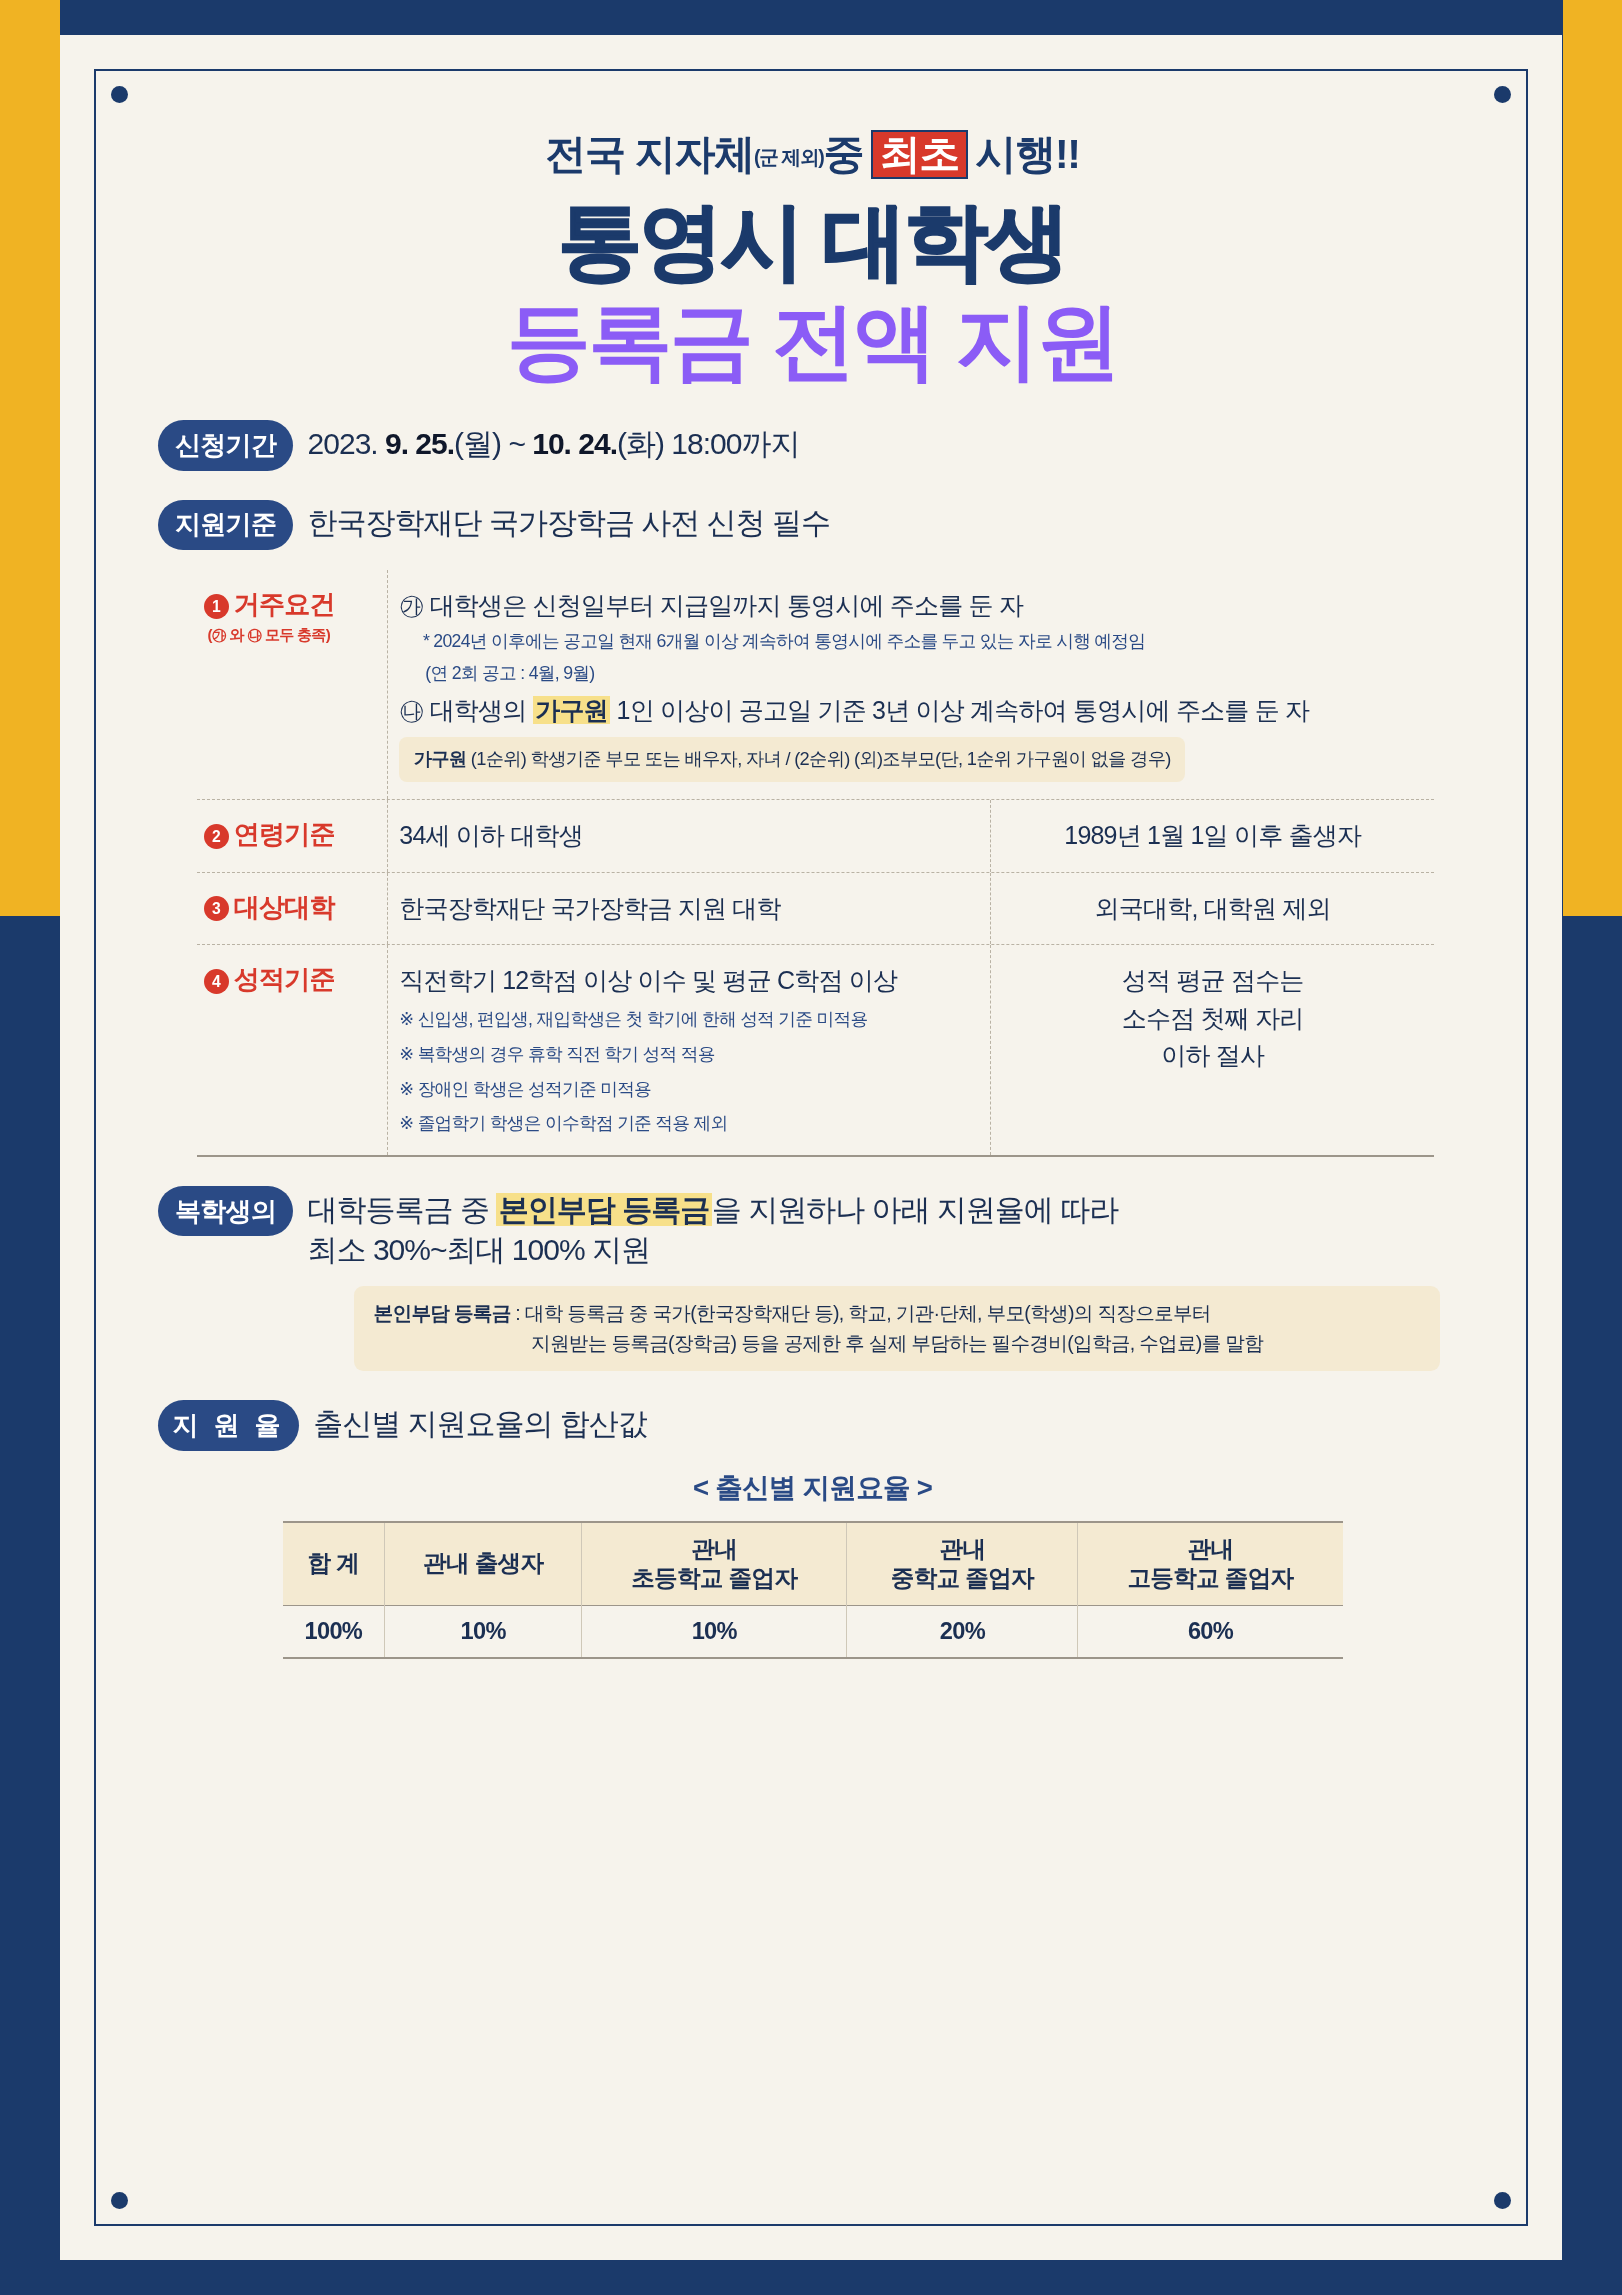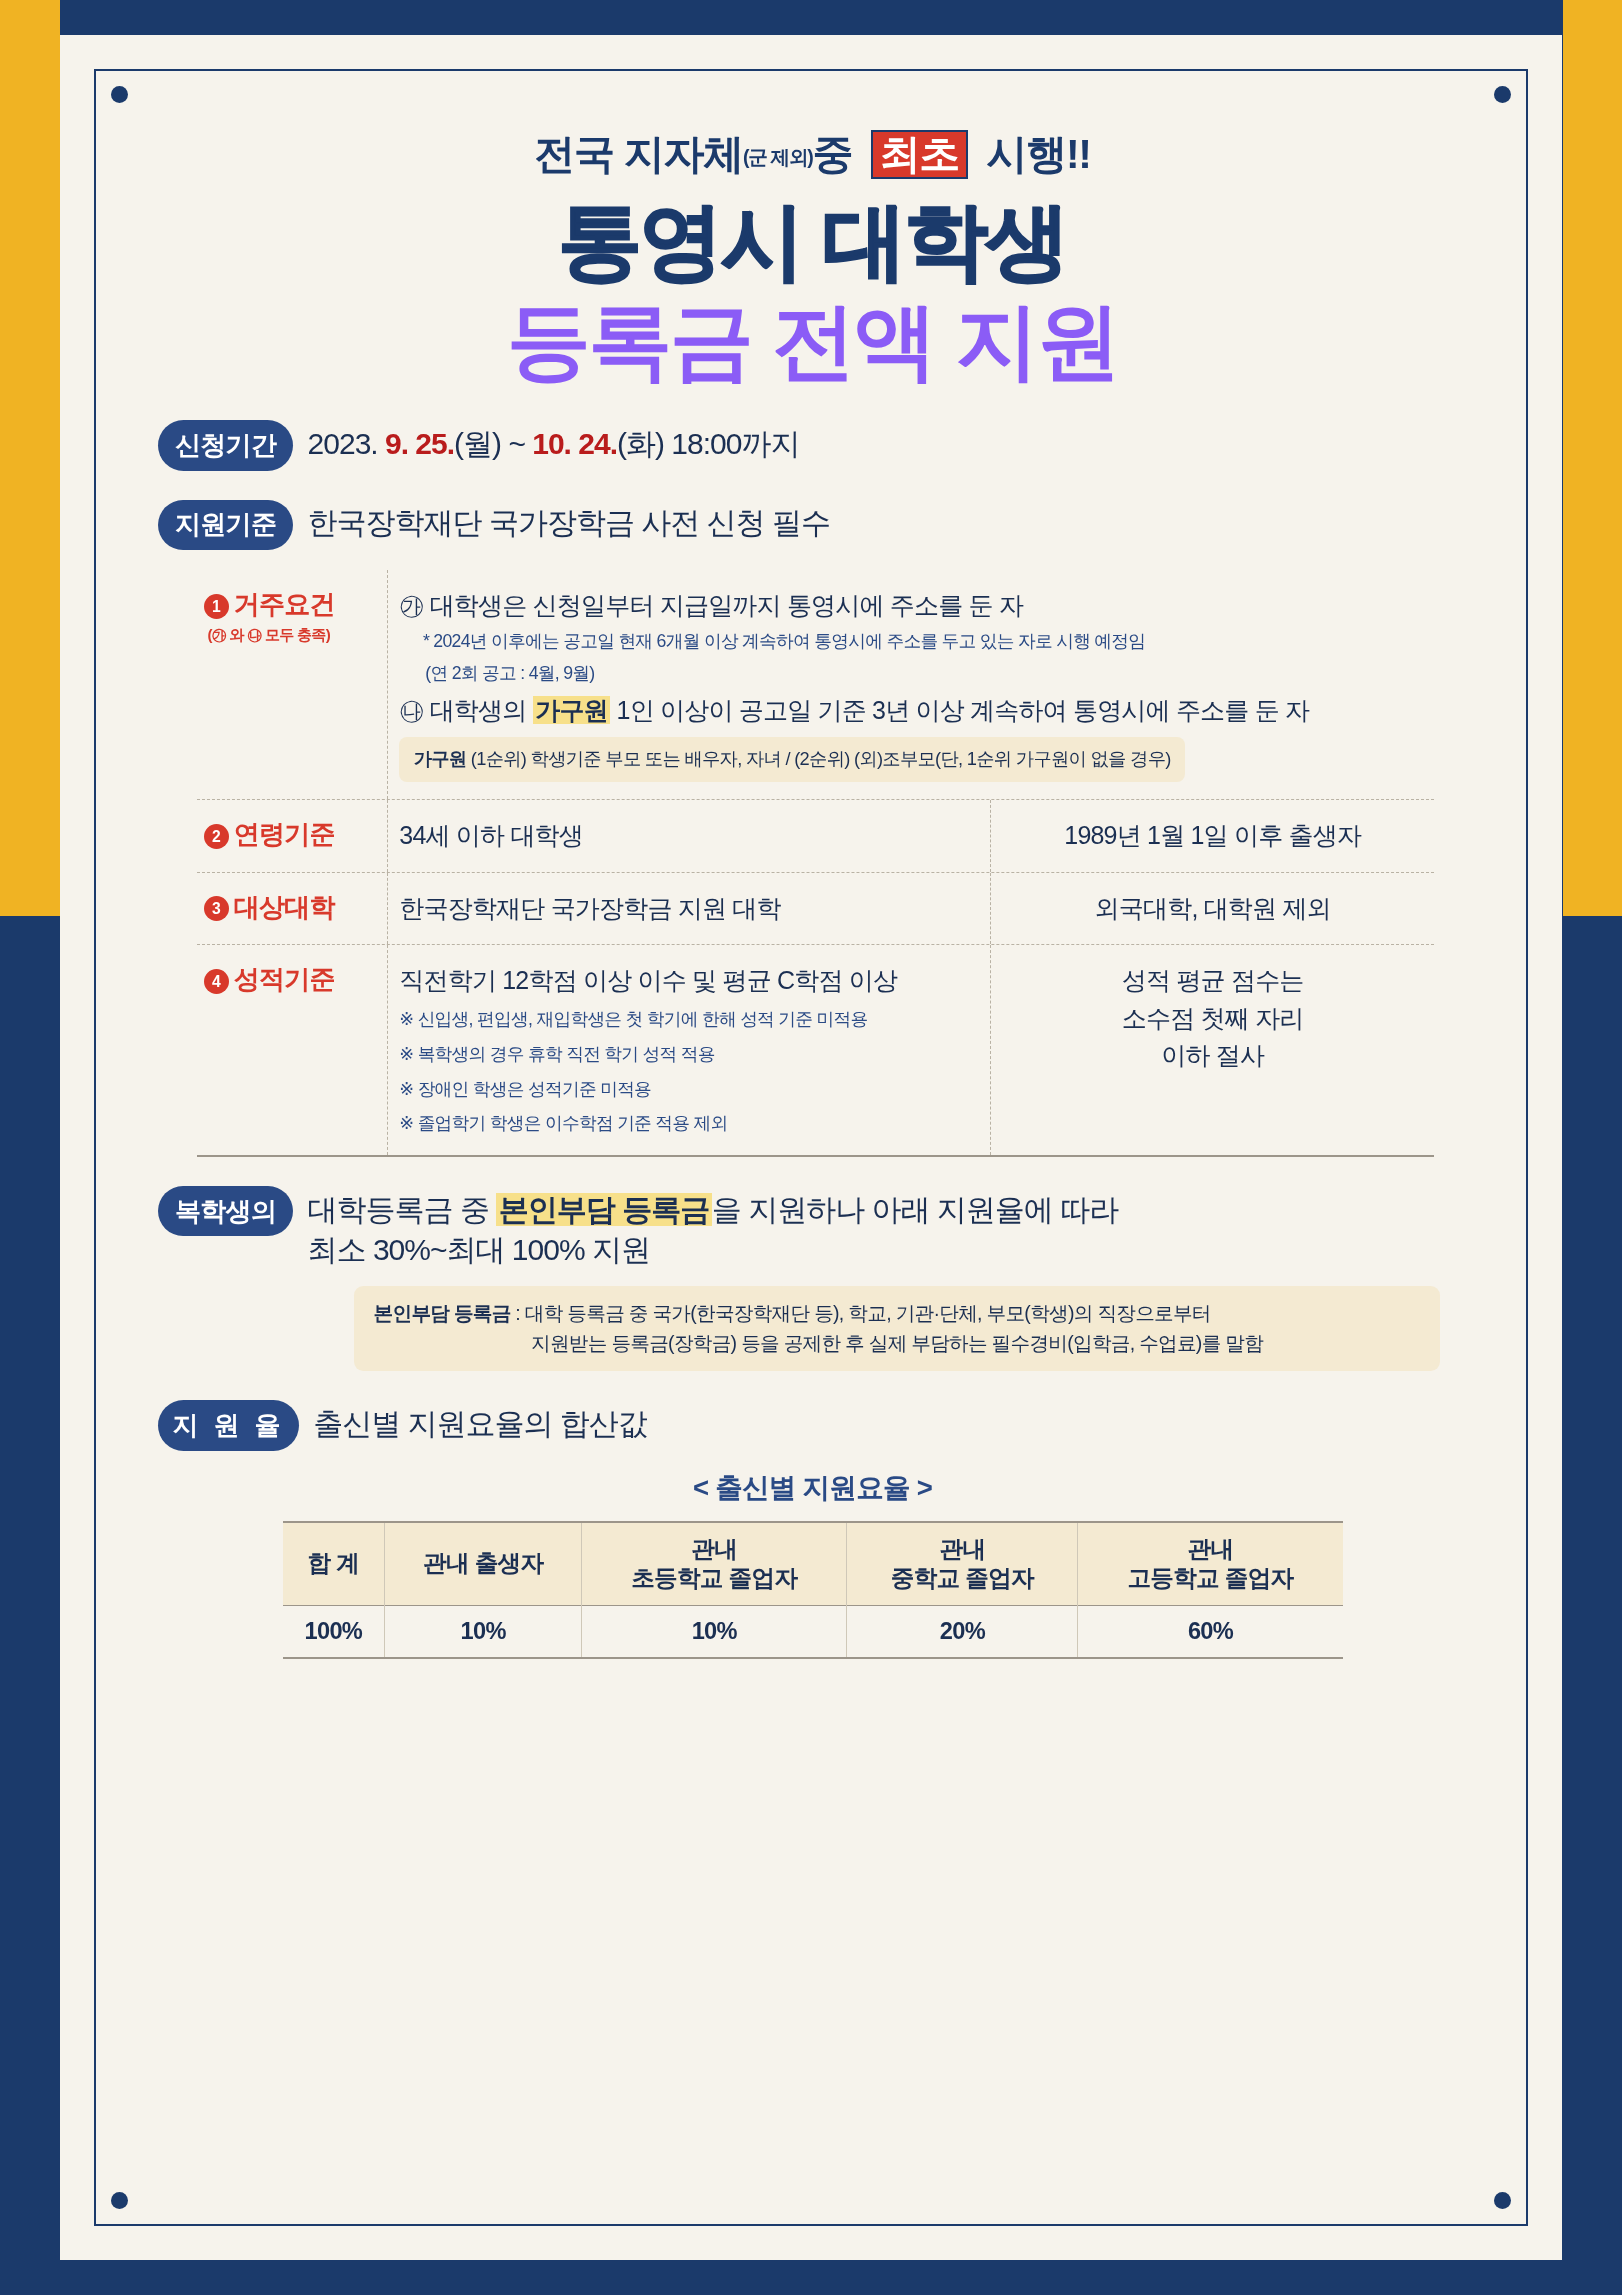--- a/index.html
+++ b/index.html
@@ -47,21 +47,21 @@
 
   
   .topline{
     text-align:center;
     font-size:41px;font-weight:bold;letter-spacing:-1.3px;
     color:#1b3a6b;
     margin-bottom:10.5px;
   }
   .topline .small{font-size:19.6px;vertical-align:middle;}
   .topline .hl{
-    background:#d8392b;color:#fff;padding:1.3px 6.5px;margin:0 19px;
+    background:#d8392b;color:#fff;padding:1.3px 6.5px;margin:0 8px;
     border:2px solid #1b3a6b;display:inline-block;line-height:1.05;
   }
   .title1{
     text-align:center;
     font-size:84px;font-weight:bold;letter-spacing:-2.6px;
     color:#1b3a6b;
     -webkit-text-stroke:2px #1b3a6b;
     line-height:1.15;
   }
   .title2{
@@ -79,21 +79,21 @@
     background:#2a4a85;color:#ffffff;
     border-radius:26px;
     font-size:26px;font-weight:bold;letter-spacing:-0.7px;
     padding:7.9px 17px;
     margin-right:14.4px;
     white-space:nowrap;
     text-align:right;
   }
   .pill.wide{letter-spacing:3.9px;padding:7.9px 14.4px;}
   .rowtext{font-size:30px;line-height:1.35;letter-spacing:-1px;padding-top:3.9px;}
-  .rowtext .red{color:#b91c1c;font-weight:bold;text-align:right;}
+  .rowtext .red{color:#0f172a;font-weight:bold;text-align:right;}
   .rowtext .num{
     display:inline-block;background:#d8392b;color:#fff;border-radius:50%;
     width:29px;height:29px;line-height:29px;text-align:center;
     font-size:18.3px;font-weight:bold;vertical-align:middle;margin:0 2.6px;
   }
   .note{
     font-size:19.6px;color:#2a4a85;letter-spacing:-0.7px;margin-top:7.9px;
   }
   .hl-yellow{background:#f7e08a;padding:0 2.6px;font-weight:bold;}
 

